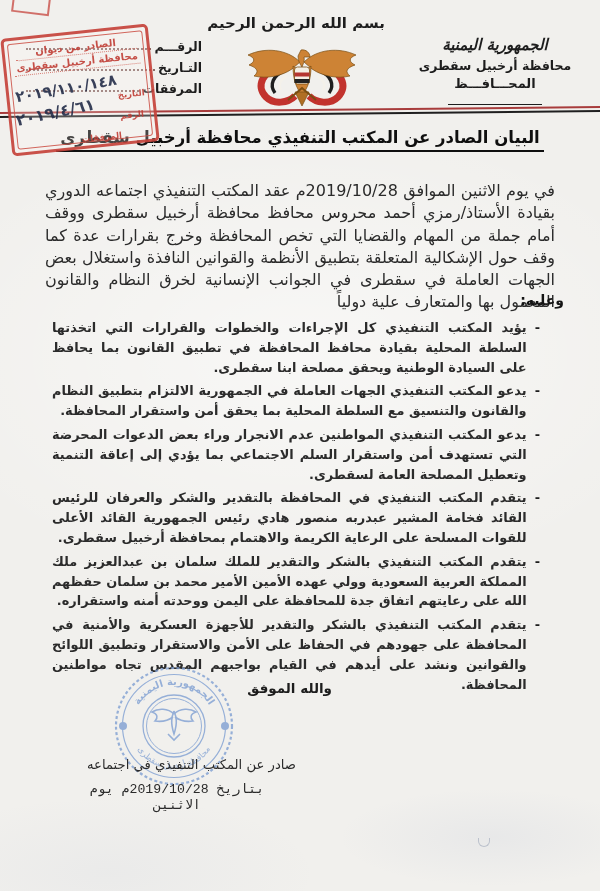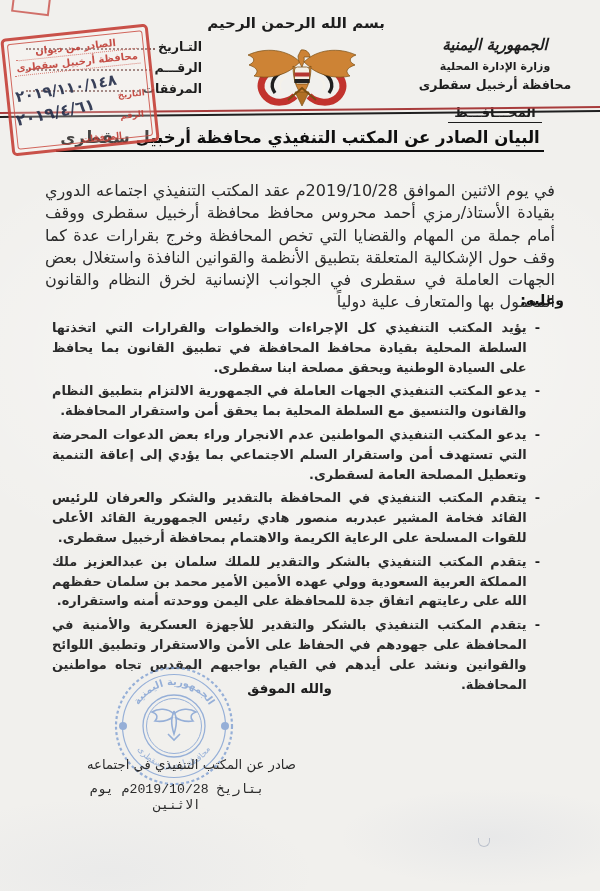--- a/index.html
+++ b/index.html
@@ -14,22 +14,22 @@
     color:#2e2e2e;direction:rtl;
   }
   
   .bismillah{position:absolute;top:14px;left:0;right:8px;text-align:center;
     font-size:15px;font-weight:bold;color:#1d1d1d;letter-spacing:.5px;transform:scaleY(.95);}
   .emblem{position:absolute;top:44px;left:243px;width:118px;height:66px;}
   .hdr-right{position:absolute;top:36px;right:10px;width:190px;text-align:center;color:#1d1d1d;line-height:1.25;}
   .hr-country{font-size:15px;font-weight:bold;font-style:italic;transform:scaleY(1.05);}
   .hr-ministry{font-size:11px;font-weight:bold;margin-top:5px;}
   .hr-gov{font-size:12.5px;font-weight:bold;margin-top:3px;}
-  .hr-office{font-size:13px;font-weight:bold;margin-top:13px;display:inline-block;
-    border-bottom:1.6px solid #1d1d1d;padding:0 6px 1px;letter-spacing:1px;text-align:right;}
+  .hr-office{font-size:13px;font-weight:bold;margin-top:3px;display:inline-block;
+    border-bottom:1.6px solid #1d1d1d;padding:0 6px 11px;letter-spacing:1px;text-align:right;}
   .hdr-left{position:absolute;top:33px;left:26px;width:176px;z-index:1;}
   .fld{display:flex;align-items:flex-end;height:21px;font-size:12.5px;font-weight:bold;color:#1d1d1d;}
   .fld .lbl{white-space:nowrap;}
   .fld .dots{flex:1;border-bottom:2px dotted #8a6a66;margin:0 3px 4px 0;}
   
   .red-stamp{position:absolute;left:6px;top:31px;width:142px;height:112px;z-index:3;
     transform:rotate(-6deg);border:3px solid #c6443c;border-radius:5px;
     color:#c2423a;opacity:.92;background:rgba(255,250,249,.25);}
   .red-stamp::before{content:"";position:absolute;inset:3px;border:1px solid #cf5a50;border-radius:3px;}
   .rs-l1{margin:7px 10px 0;text-align:center;font-size:10px;font-weight:bold;
@@ -99,32 +99,31 @@
       <path d="M45,56 L59,44 L73,56" fill="none" stroke="#7a4d12" stroke-width="2"></path>
     </g>
 
     <rect x="51.5" y="23" width="15" height="17" rx="3" fill="#f4efe4" stroke="#7a4d12" stroke-width="0.8"></rect>
     <rect x="51.5" y="28.5" width="15" height="4" fill="#b53530"></rect>
     <rect x="51.5" y="35" width="15" height="4" fill="#222222"></rect>
   </svg>
 
   <div class="hdr-right">
     <div class="hr-country">الجمهورية اليمنية</div>
-    <div class="hr-ministry">وزارة الإدارة المحلية</div>
     <div class="hr-gov">محافظة أرخبيل سقطرى</div>
     <div><span class="hr-office">المحـــافـــظ</span></div>
   </div>
 
   <div class="hdr-left">
     <div class="fld">
-      <span class="lbl">التـاريخ</span>
+      <span class="lbl">الرقـــم</span>
       <span class="dots"></span>
     </div>
     <div class="fld">
-      <span class="lbl">الرقـــم</span>
+      <span class="lbl">التـاريخ</span>
       <span class="dots"></span>
     </div>
     <div class="fld">
       <span class="lbl">المرفقات</span>
       <span class="dots"></span>
     </div>
   </div>
 
   <div class="corner-mark"></div>
 

